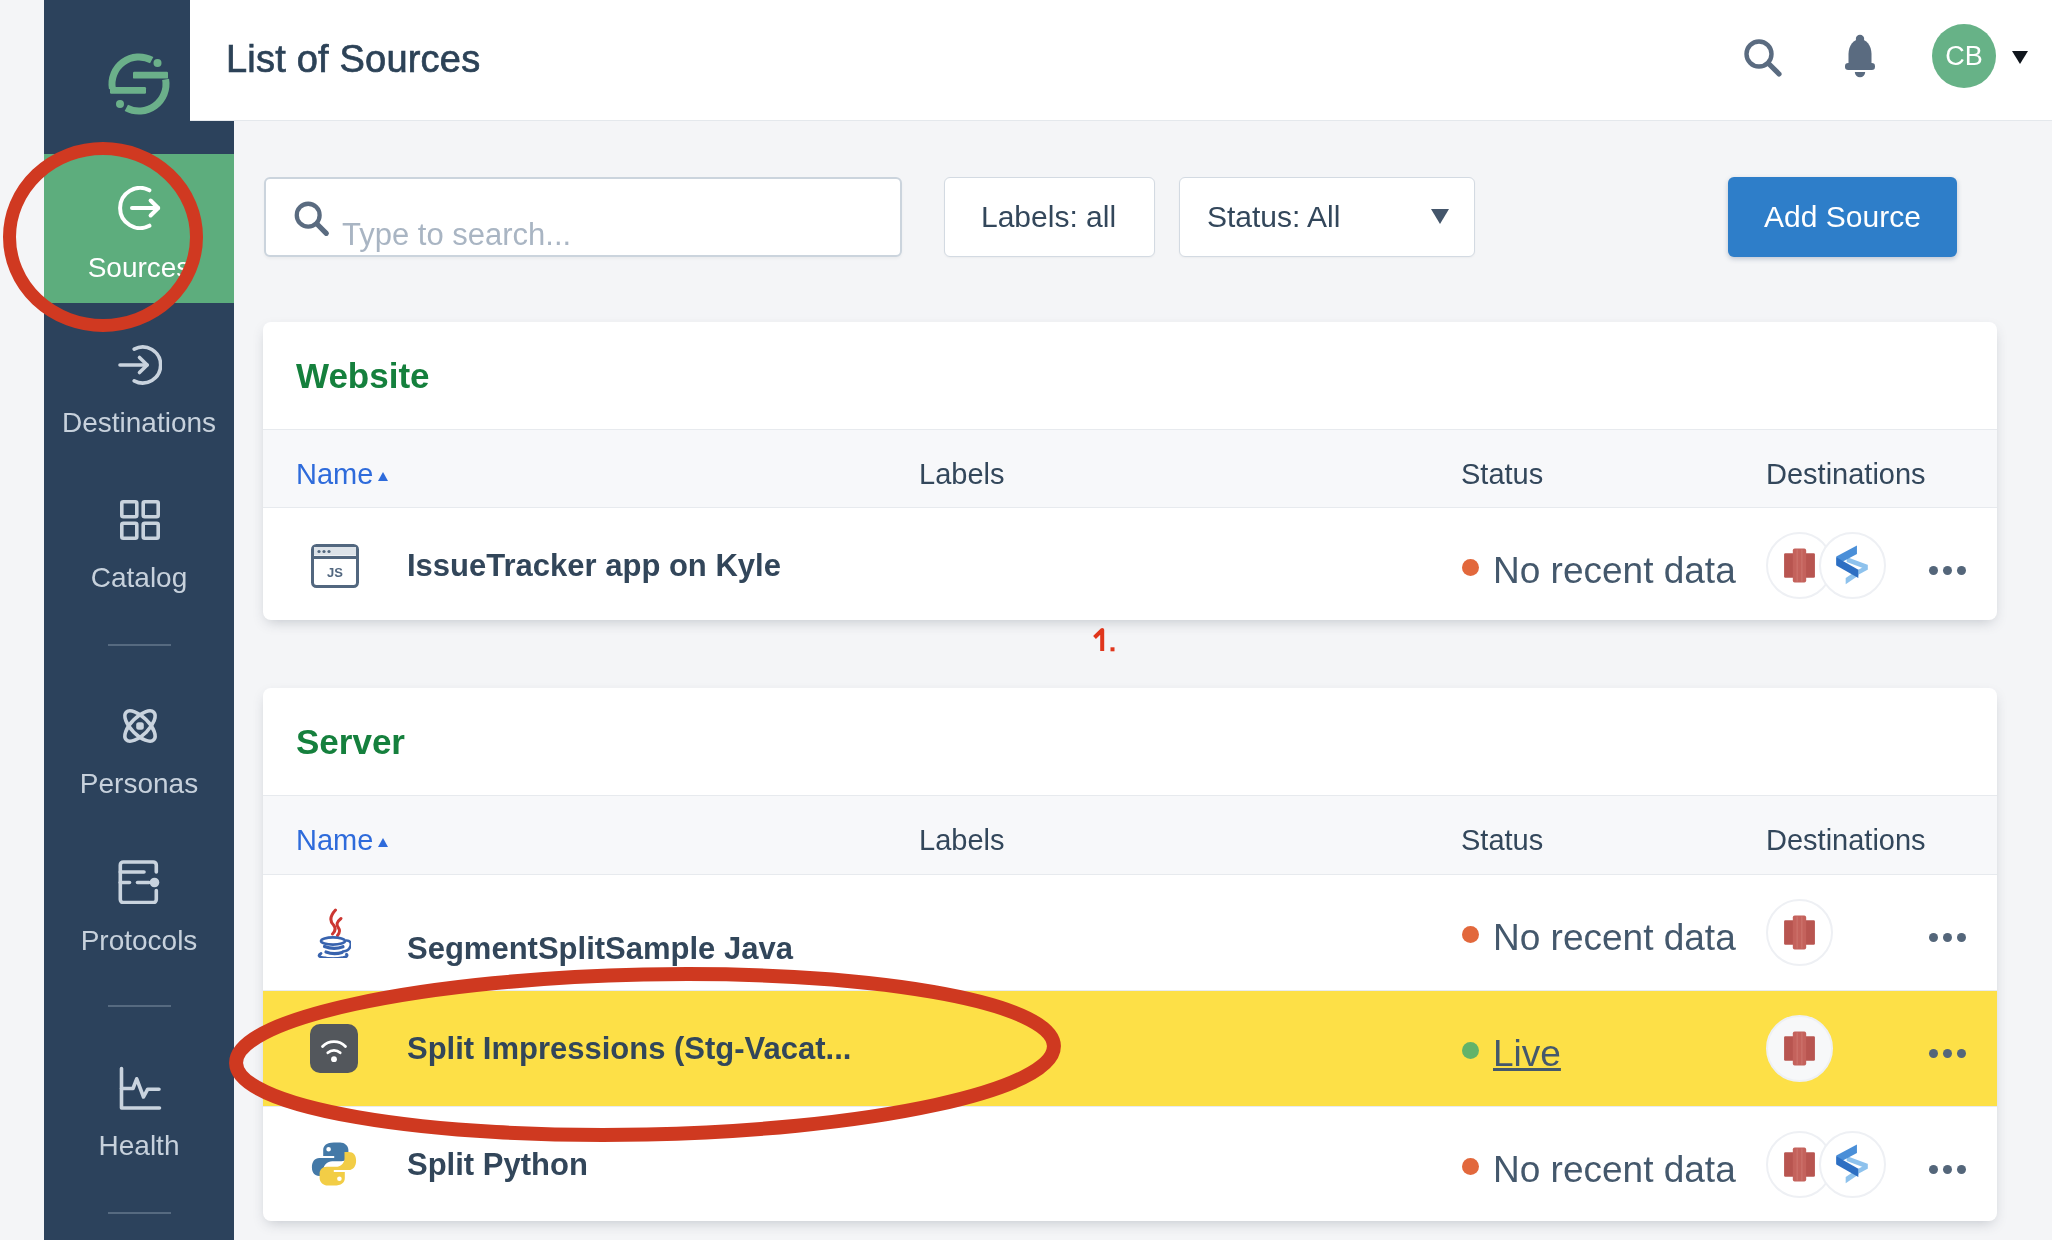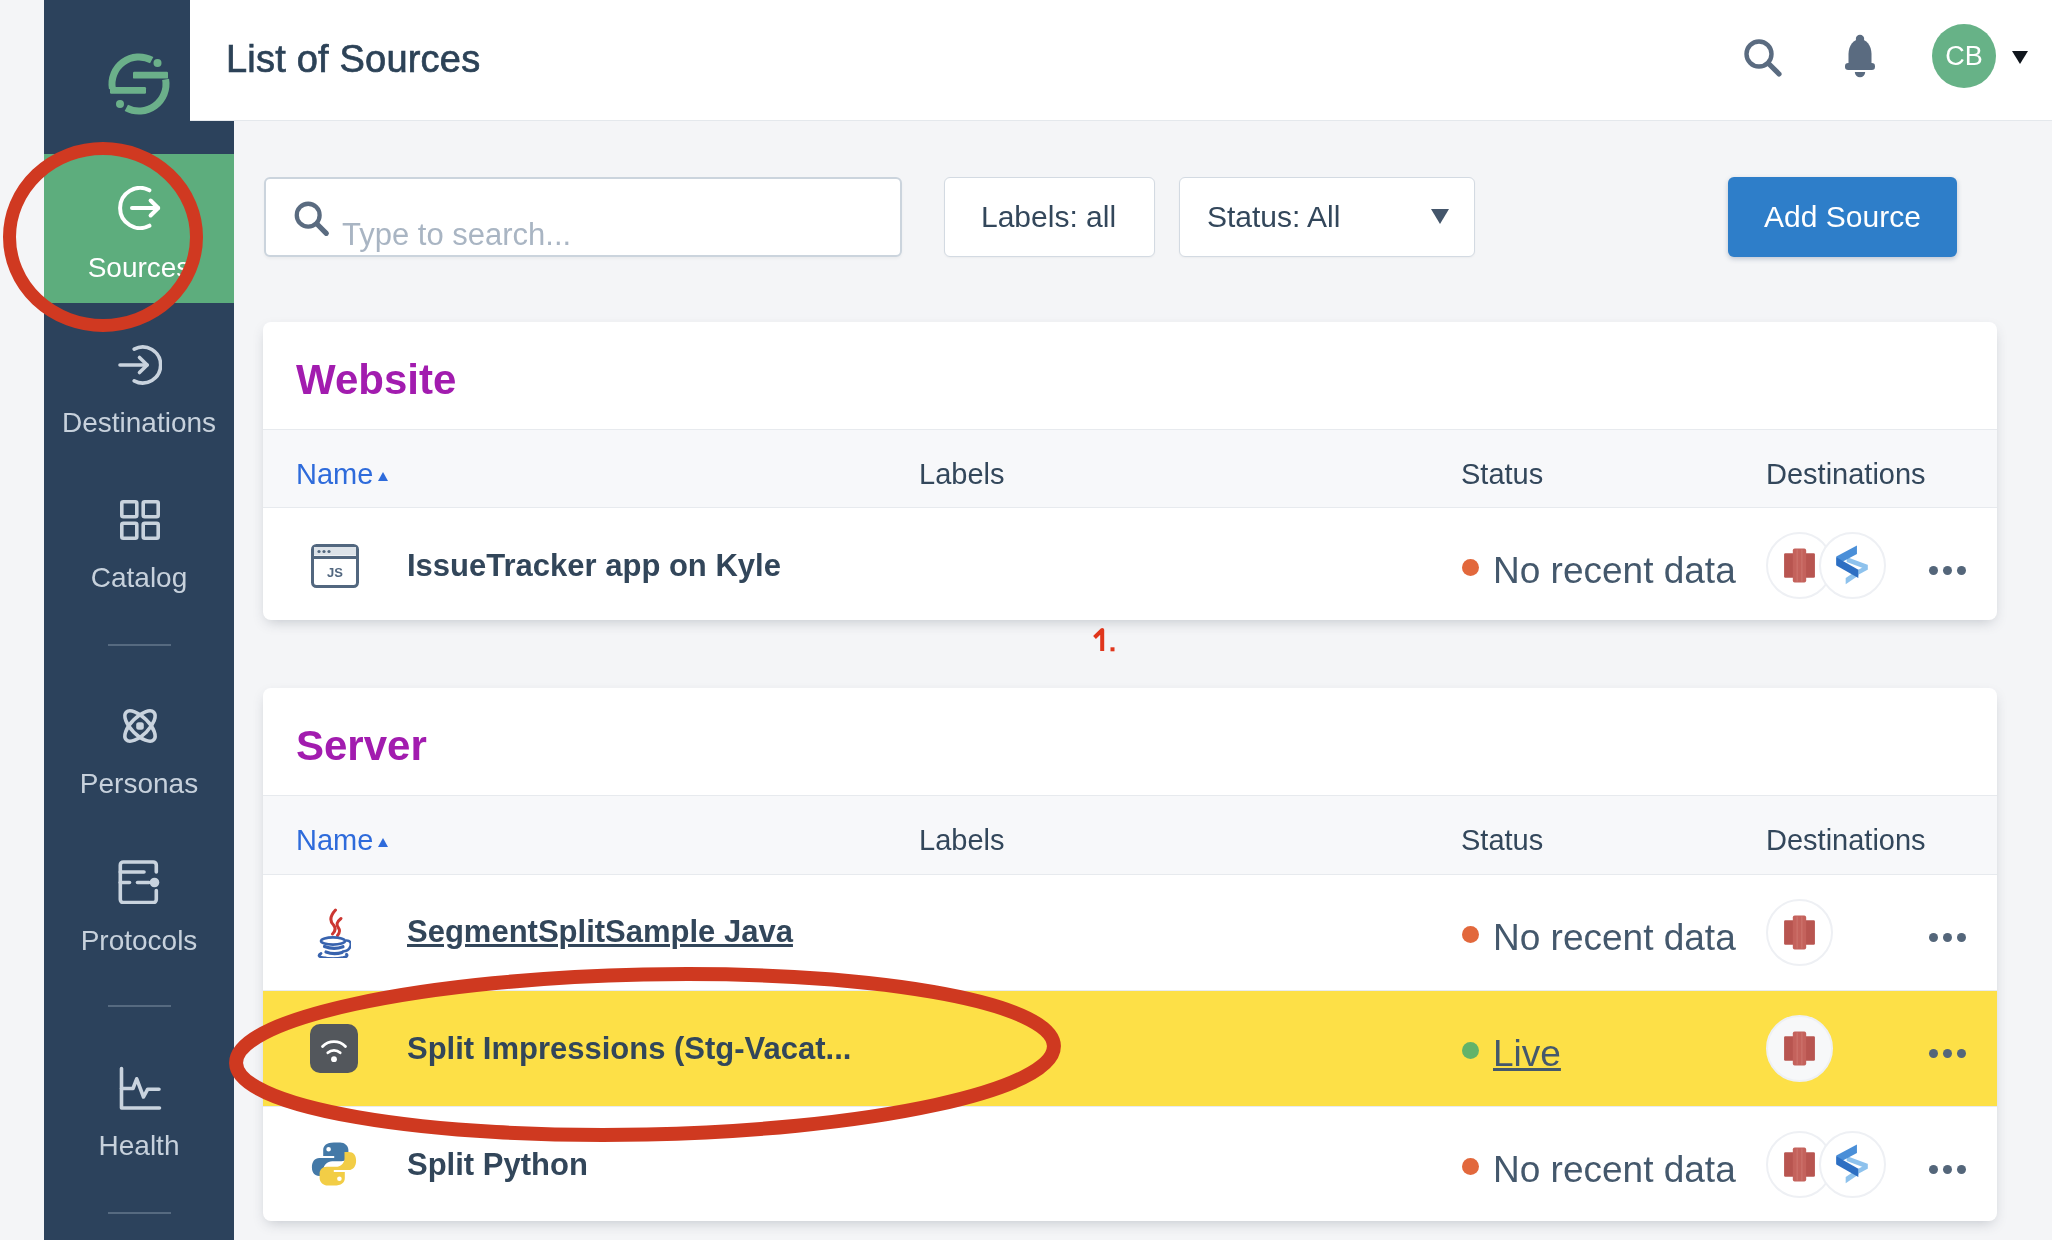--- a/index.html
+++ b/index.html
@@ -27,21 +27,21 @@
 #labelsbtn span, #statusbtn .txt { position:absolute; top:22px; }
 #labelsbtn span { left:36px; }
 #statusbtn { left:1179px; top:177px; width:296px; height:80px; box-shadow:0 1px 2px rgba(0,0,0,0.04); }
 #statusbtn .txt { left:27px; }
 #addsource { position:absolute; left:1728px; top:177px; width:229px; height:80px; background:#2e7ec9; border-radius:6px; box-shadow:0 2px 5px rgba(30,60,100,0.25); color:#fff; font-size:30px; text-align:center; line-height:80px; font-weight:400; }
 
 
 .card { position:absolute; left:263px; width:1734px; background:#fff; border-radius:8px; box-shadow:0 5px 14px -4px rgba(50,60,80,0.28); overflow:hidden; }
 #card-website { top:322px; height:298px; }
 #card-server { top:688px; height:533px; }
-.cardtitle { position:absolute; left:33px; font-size:42px; font-weight:700; color:#a21caf; }
+.cardtitle { position:absolute; left:33px; font-size:35px; font-weight:700; color:#15803d; }
 .colhead { position:absolute; left:0; width:100%; background:#f7f8fa; border-top:1px solid #e7eaee; border-bottom:1px solid #e7eaee; }
 .colhead span { position:absolute; font-size:29px; color:#33475b; }
 .ch-name { left:33px; color:#2e6bdb !important; }
 .ch-labels { left:656px; }
 .ch-status { left:1198px; }
 .ch-dest { left:1503px; }
 .sortarrow { position:absolute; width:0; height:0; border-left:5.5px solid transparent; border-right:5.5px solid transparent; border-bottom:9px solid #2e6bdb; left:115px; top:42px; }
 .row { position:absolute; left:0; width:100%; height:115px; }
 .row .name { position:absolute; left:144px; font-size:31px; font-weight:700; color:#32465a; }
 .statusdot { position:absolute; left:1199px; width:17px; height:17px; border-radius:50%; }
@@ -227,21 +227,21 @@
       </g>
       <g fill="none" stroke="#3863ae" stroke-linecap="round">
         <ellipse cx="18" cy="33" rx="12" ry="3.6" stroke-width="2.6"></ellipse>
         <path d="M 9.5 38.5 q 9.5 3.6 18.5 0.2" stroke-width="3.2"></path>
         <path d="M 11 44 q 8 3 16 0.4" stroke-width="3.2"></path>
         <path d="M 31.5 32.5 q 5.5 0.5 4 5.5 q -1.5 4.8 -7.5 5.5" stroke-width="2.6"></path>
         <path d="M 6 45.5 q -4.5 2.5 1.5 4 q 10 2.3 20.5 0.2 q 5.5 -1.3 3.5 -3.5" stroke-width="2.8"></path>
         <path d="M 10 53.5 q 9 2 17 0" stroke-width="2.6" transform="translate(0,-3.5)"></path>
       </g>
     </svg>
-    <div class="name" style="top:39px;text-decoration:underline;">SegmentSplitSample Java</div>
+    <div class="name" style="top:56px;">SegmentSplitSample Java</div>
     <div class="statusdot" style="top:51px; background:#e2683c;"></div>
     <div class="statustxt" style="top:42px;">No recent data</div>
     <div class="destcircle" style="left:1503px; top:24px;">
         <svg style="position:absolute;left:13px;top:13px;" width="37" height="37" viewBox="0 0 36 36">
           <rect x="3" y="6" width="9.5" height="24" rx="1.2" fill="#b85550"></rect>
           <rect x="23.5" y="6" width="9.5" height="24" rx="1.2" fill="#b85550"></rect>
           <rect x="11.5" y="1.5" width="13" height="33" rx="1.8" fill="#c4625c"></rect>
           <path d="M 15.7 2.5 V 33.5 M 20.3 2.5 V 33.5" stroke="#ce746d" stroke-width="1.1"></path>
         </svg>
       </div>

